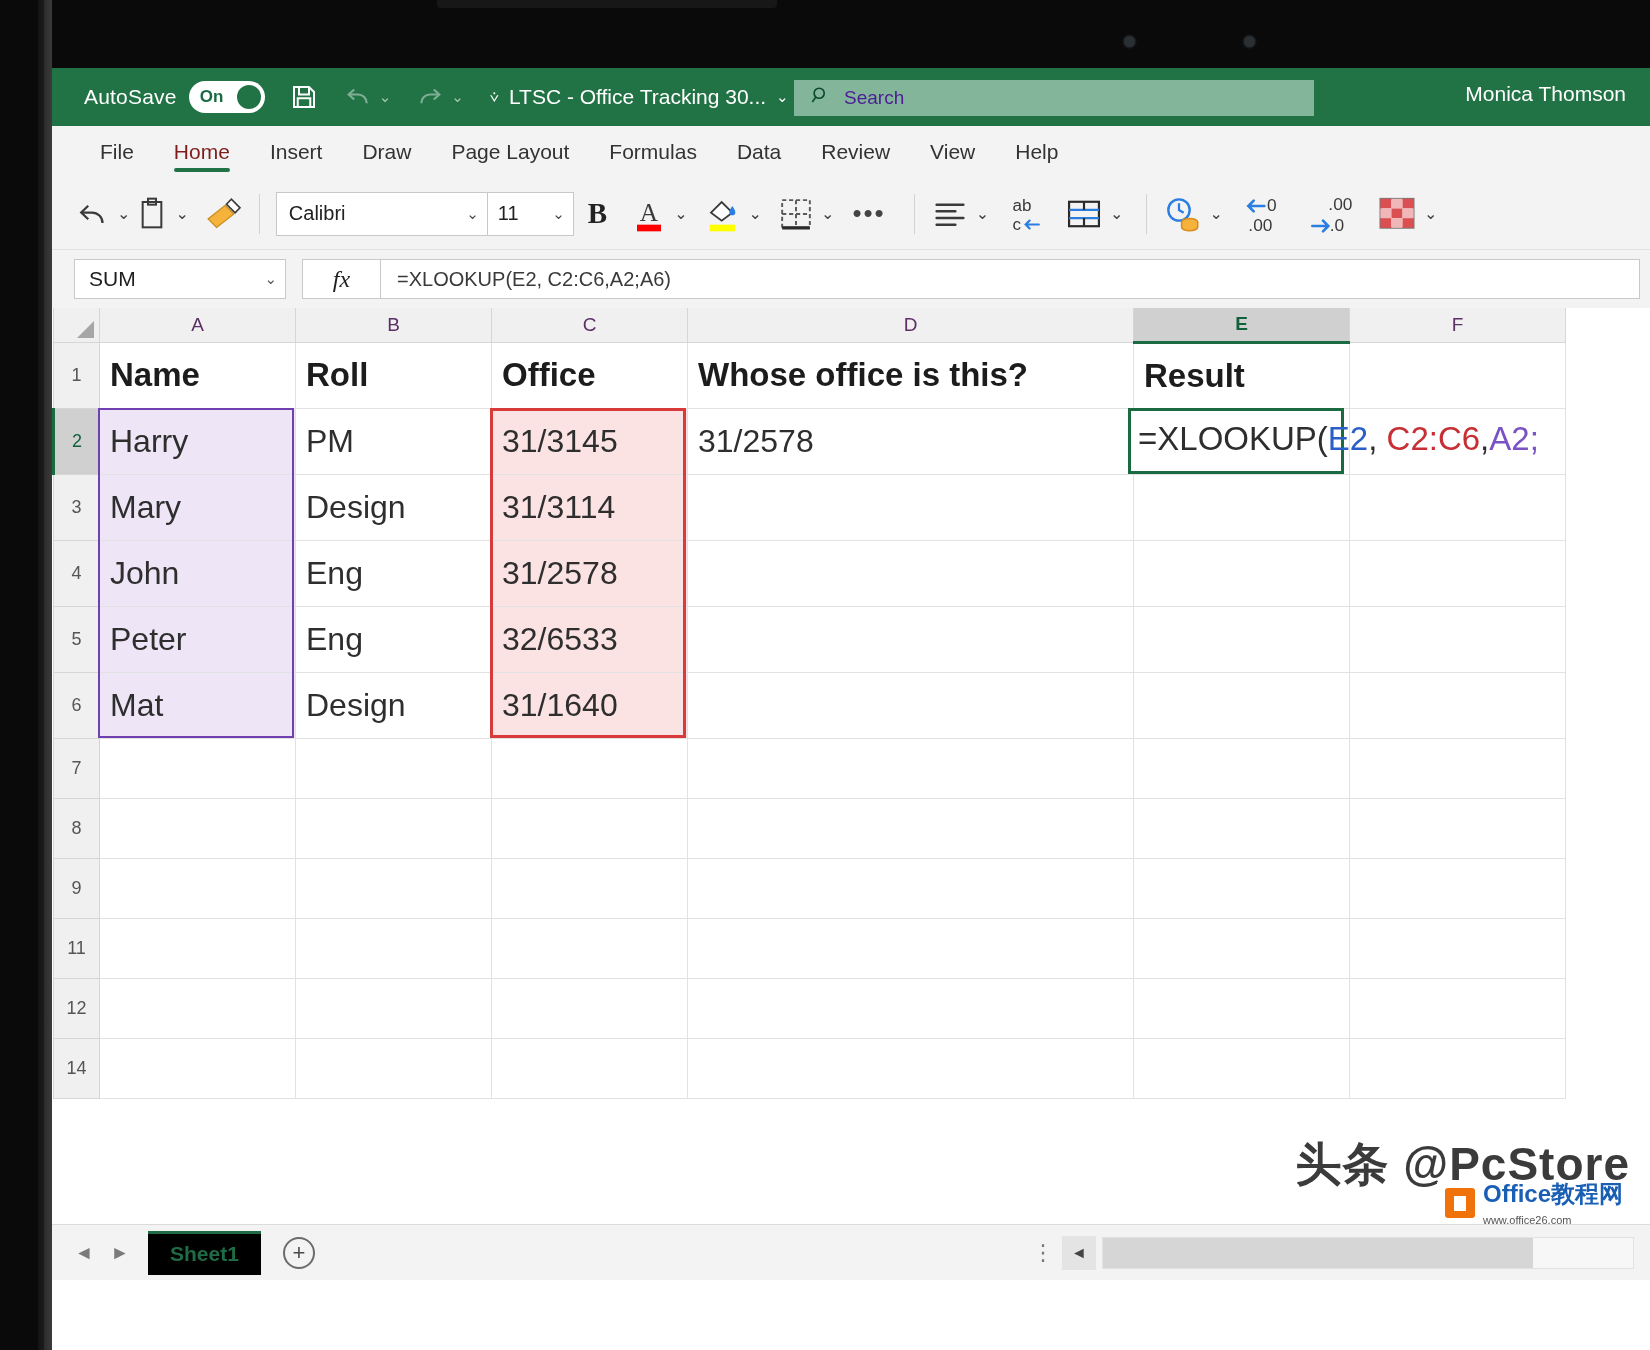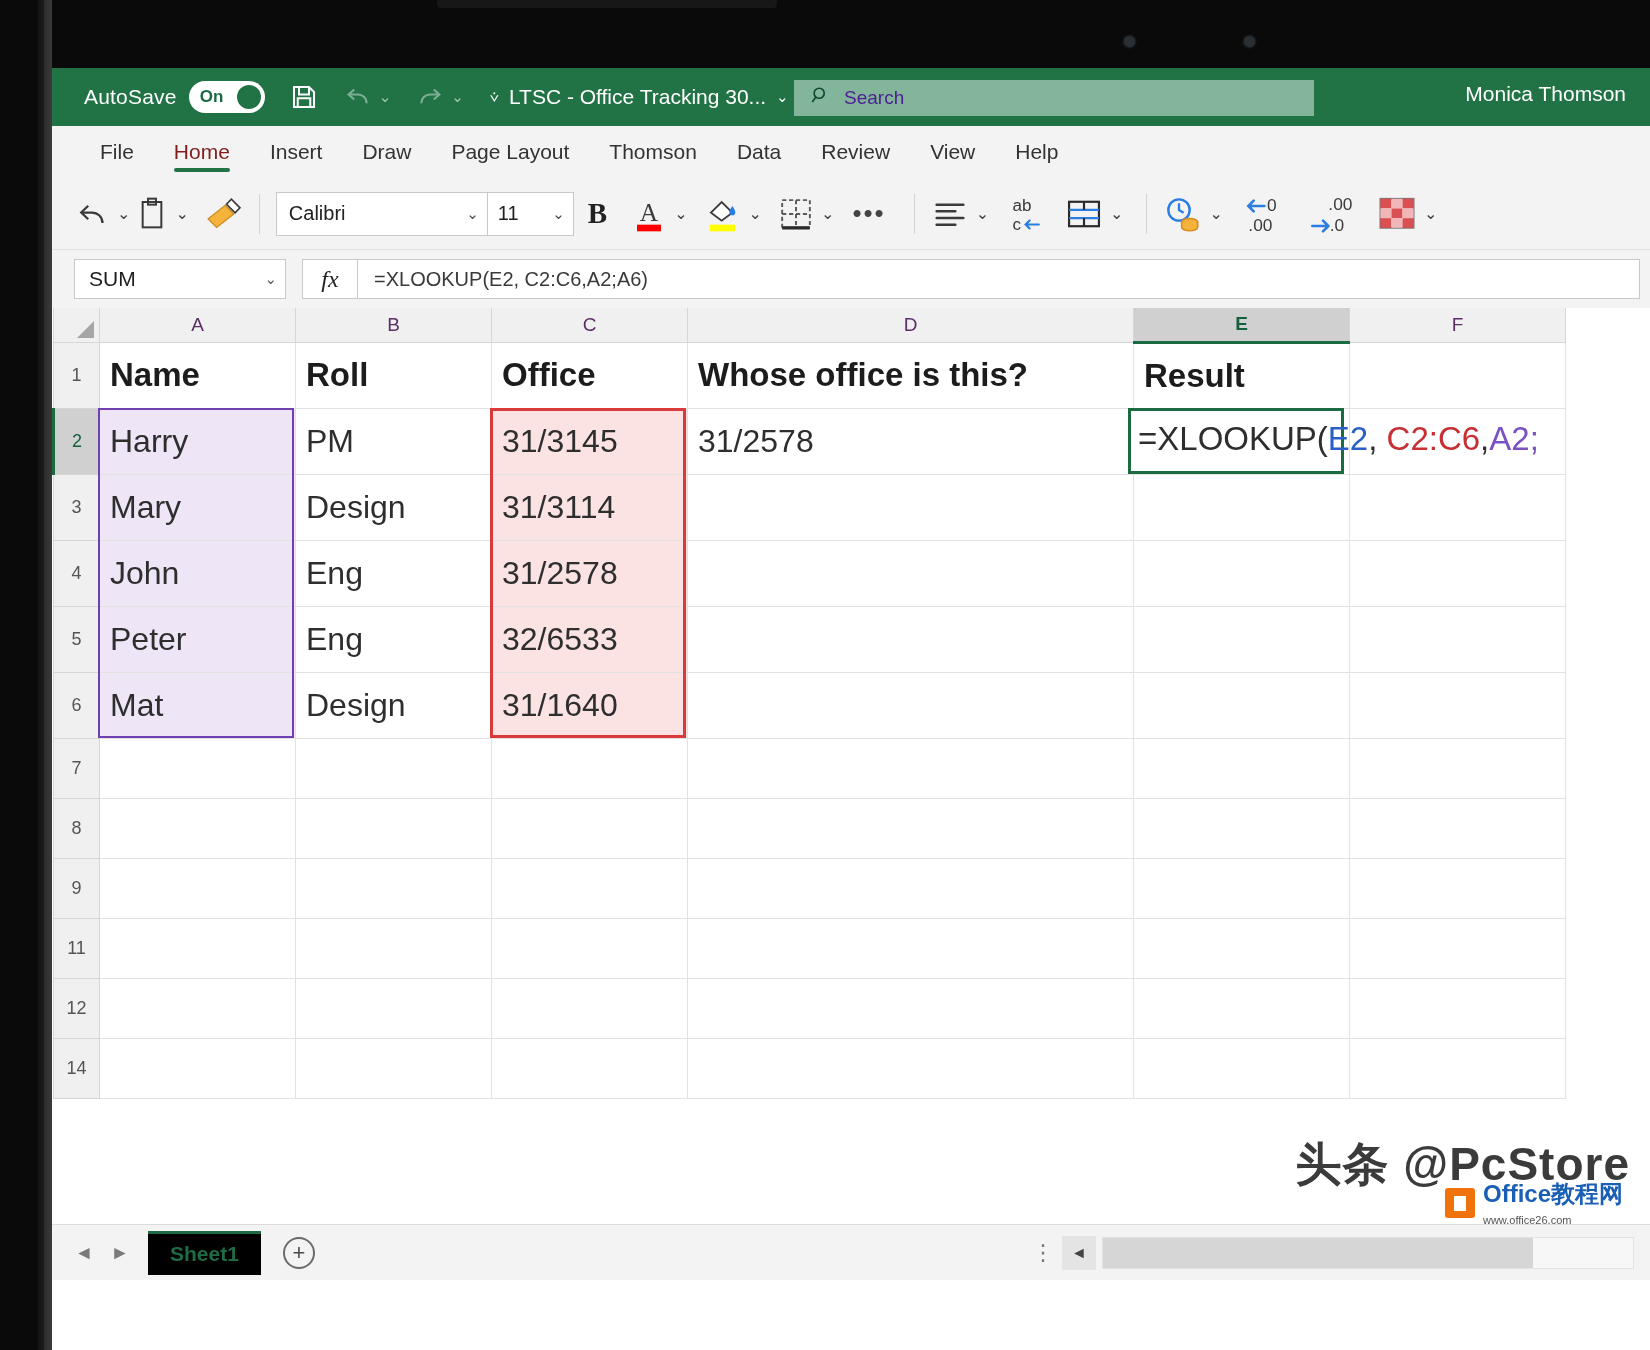--- a/index.html
+++ b/index.html
@@ -102,21 +102,21 @@
   
   .fbar-row {
     height:58px; background:#f3f3f3; display:flex; align-items:center; padding:0 10px;
   }
   .namebox {
     width:212px; height:40px; background:#fff; border:1px solid #c9c9c9;
     display:flex; align-items:center; justify-content:space-between;
     padding:0 8px 0 14px; font-size:21px; color:#1d1d1d; margin-left:12px;
   }
   .fx-btn {
-    width:56px; height:40px; background:#fff; border:1px solid #c9c9c9; margin-left:16px;
+    width:79px; height:40px; background:#fff; border:1px solid #c9c9c9; margin-left:16px;
     display:flex; align-items:center; justify-content:center;
     font-family:"Liberation Serif", serif; font-style:italic; font-size:24px; color:#222;
   }
   .fbar-input {
     flex:1; height:40px; background:#fff; border:1px solid #c9c9c9; border-left:none;
     display:flex; align-items:center; padding-left:16px; font-size:20px; color:#3a3a3a;
   }
 
   
   .grid-wrap { position:relative; width:100%; height:916px; background:#fff; overflow:hidden; }
@@ -269,21 +269,21 @@
 
       <span class="username">Monica Thomson</span>
     </div>
 
     <div class="ribbon-tabs">
       <div class="rtab">File</div>
       <div class="rtab active">Home</div>
       <div class="rtab">Insert</div>
       <div class="rtab">Draw</div>
       <div class="rtab">Page Layout</div>
-      <div class="rtab">Thomson</div>
+      <div class="rtab">Formulas</div>
       <div class="rtab">Data</div>
       <div class="rtab">Review</div>
       <div class="rtab">View</div>
       <div class="rtab">Help</div>
     </div>
 
     <div class="ribbon">
       <span class="ricon">
         <svg width="36" height="36" viewBox="0 0 24 24" fill="none" stroke="#3a3a3a" stroke-width="1.5">
           <path d="M19 18a7 7 0 0 0-7-7H5.5"></path>

